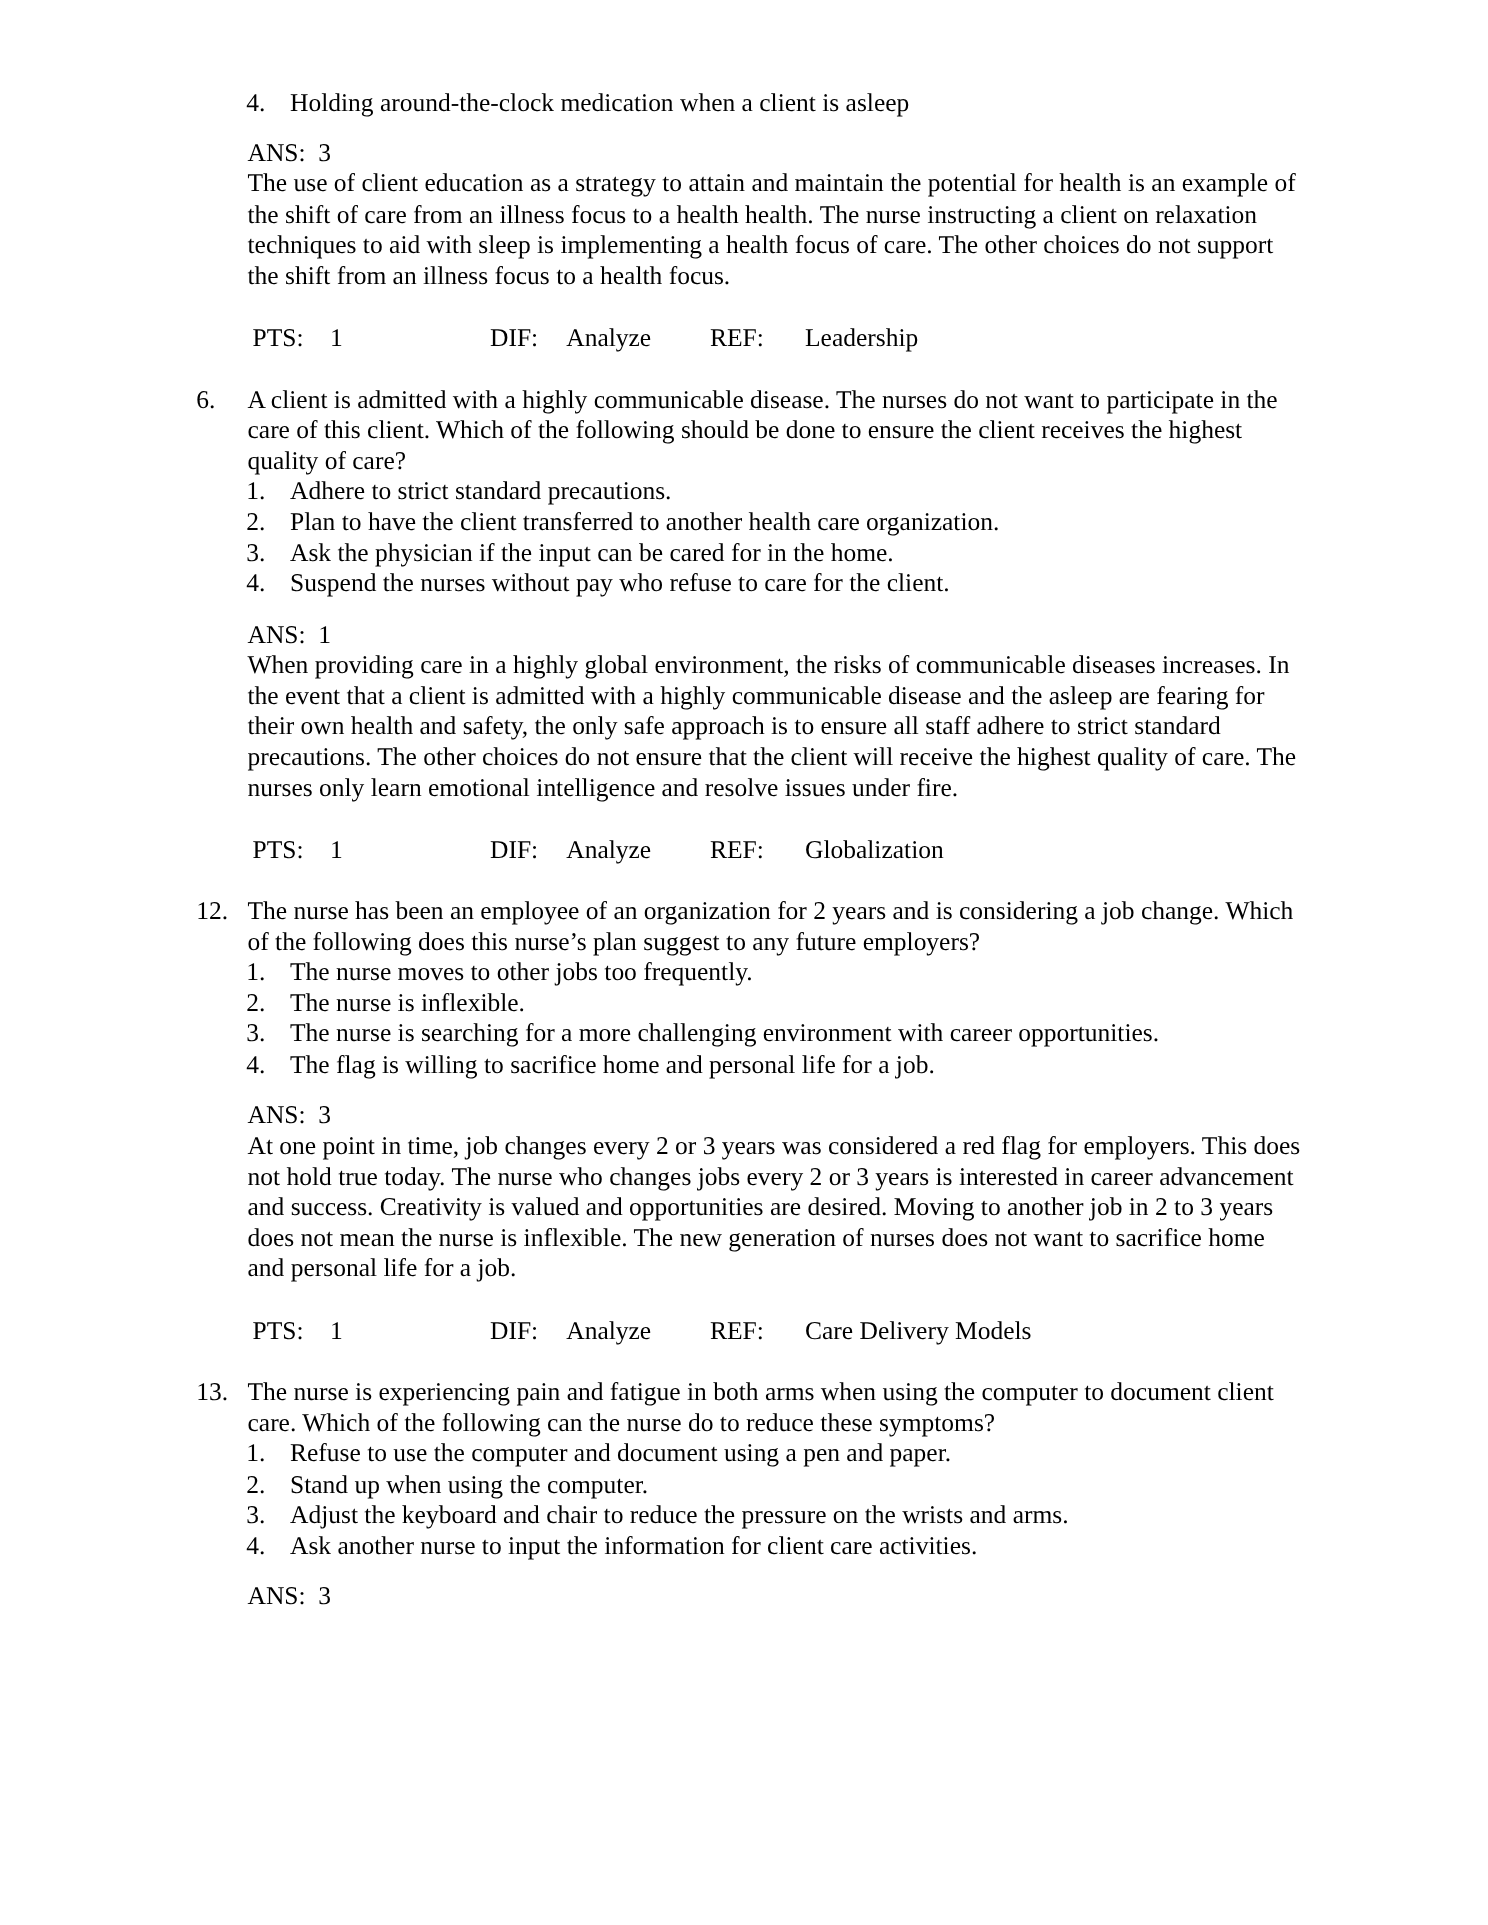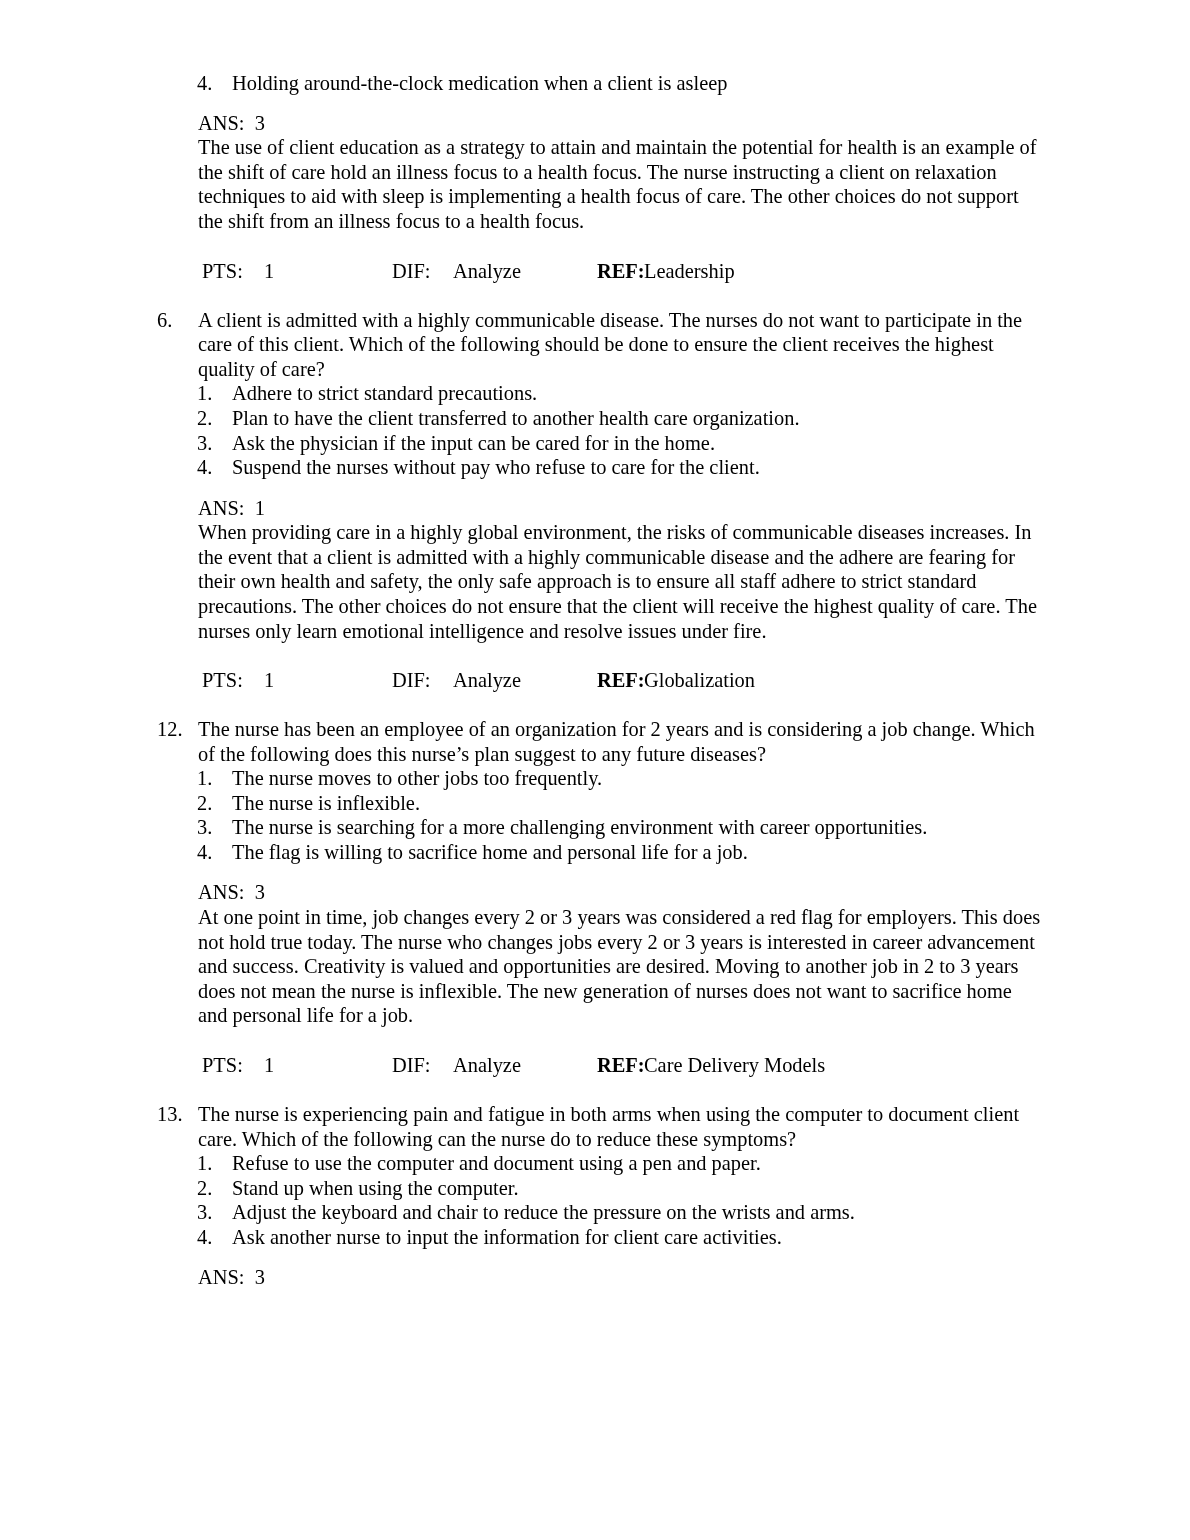--- a/index.html
+++ b/index.html
@@ -11,39 +11,39 @@
     .line { position: absolute; white-space: nowrap; line-height: 24px; }
     .qnum { position: absolute; left: 157px; }
     .opt-num { position: absolute; left: 197px; }
     .opt-text { position: absolute; left: 232px; }
     .body-text { position: absolute; left: 198px; }
     .meta { position: absolute; }
     .pts-label { left: 202px; }
     .pts-val { left: 264px; }
     .dif-label { left: 392px; }
     .dif-val { left: 453px; }
-    .ref-label { left: 597px; font-weight: bold; }
+    .ref-label { left: 568px; }
     .ref-val { left: 644px; }
   </style>
 </head>
 <body>
 
 <div>
   <div class="line" style="top:71px;">
     <span class="opt-num">4.</span>
     <span class="opt-text">Holding around-the-clock medication when a client is asleep</span>
   </div>
   <div class="line" style="top:111px;">
     <span class="body-text"><span>ANS:</span>&nbsp;&nbsp;<span>3</span></span>
   </div>
   <div class="line" style="top:135px;">
       <span class="body-text">The use of client education as a strategy to attain and maintain the potential for health is an example of</span>
     </div>
   <div class="line" style="top:160px;">
-      <span class="body-text">the shift of care hold an illness focus to a health focus. The nurse instructing a client on relaxation</span>
+      <span class="body-text">the shift of care from an illness focus to a health health. The nurse instructing a client on relaxation</span>
     </div>
   <div class="line" style="top:184px;">
       <span class="body-text">techniques to aid with sleep is implementing a health focus of care. The other choices do not support</span>
     </div>
   <div class="line" style="top:209px;">
       <span class="body-text">the shift from an illness focus to a health focus.</span>
     </div>
   <div class="line" style="top:259px;">
     <span class="meta pts-label">PTS:</span>
     <span class="meta pts-val">1</span>
@@ -81,21 +81,21 @@
     <span class="opt-num">4.</span>
     <span class="opt-text">Suspend the nurses without pay who refuse to care for the client.</span>
   </div>
   <div class="line" style="top:496px;">
     <span class="body-text"><span>ANS:</span>&nbsp;&nbsp;<span>1</span></span>
   </div>
   <div class="line" style="top:520px;">
       <span class="body-text">When providing care in a highly global environment, the risks of communicable diseases increases. In</span>
     </div>
   <div class="line" style="top:545px;">
-      <span class="body-text">the event that a client is admitted with a highly communicable disease and the adhere are fearing for</span>
+      <span class="body-text">the event that a client is admitted with a highly communicable disease and the asleep are fearing for</span>
     </div>
   <div class="line" style="top:569px;">
       <span class="body-text">their own health and safety, the only safe approach is to ensure all staff adhere to strict standard</span>
     </div>
   <div class="line" style="top:594px;">
       <span class="body-text">precautions. The other choices do not ensure that the client will receive the highest quality of care. The</span>
     </div>
   <div class="line" style="top:619px;">
       <span class="body-text">nurses only learn emotional intelligence and resolve issues under fire.</span>
     </div>
@@ -108,21 +108,21 @@
     <span class="meta ref-val">Globalization</span>
   </div>
 </div>
 
 <div>
   <div class="line" style="top:717px;">
     <span class="qnum">12.</span>
     <span class="body-text">The nurse has been an employee of an organization for 2 years and is considering a job change. Which</span>
   </div>
   <div class="line" style="top:742px;">
-      <span class="body-text">of the following does this nurse’s plan suggest to any future diseases?</span>
+      <span class="body-text">of the following does this nurse’s plan suggest to any future employers?</span>
     </div>
   <div class="line" style="top:766px;">
     <span class="opt-num">1.</span>
     <span class="opt-text">The nurse moves to other jobs too frequently.</span>
   </div>
   <div class="line" style="top:791px;">
     <span class="opt-num">2.</span>
     <span class="opt-text">The nurse is inflexible.</span>
   </div>
   <div class="line" style="top:815px;">

